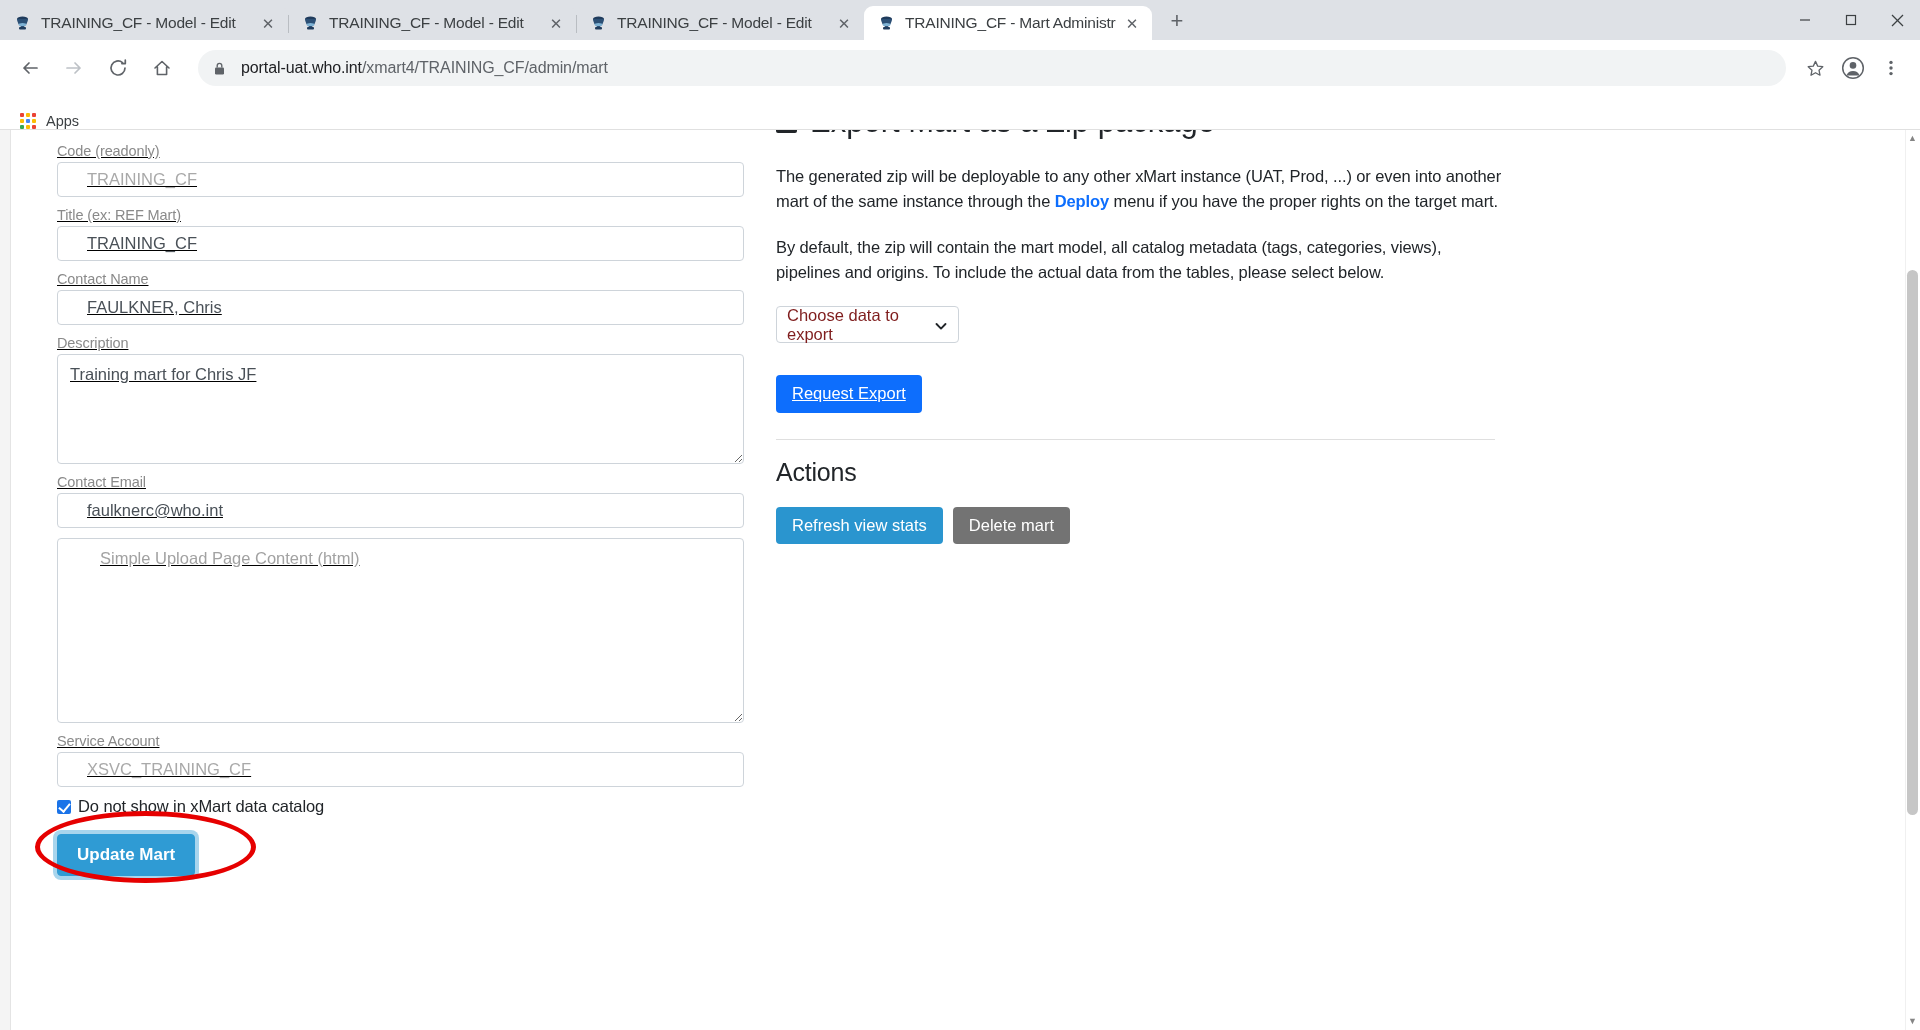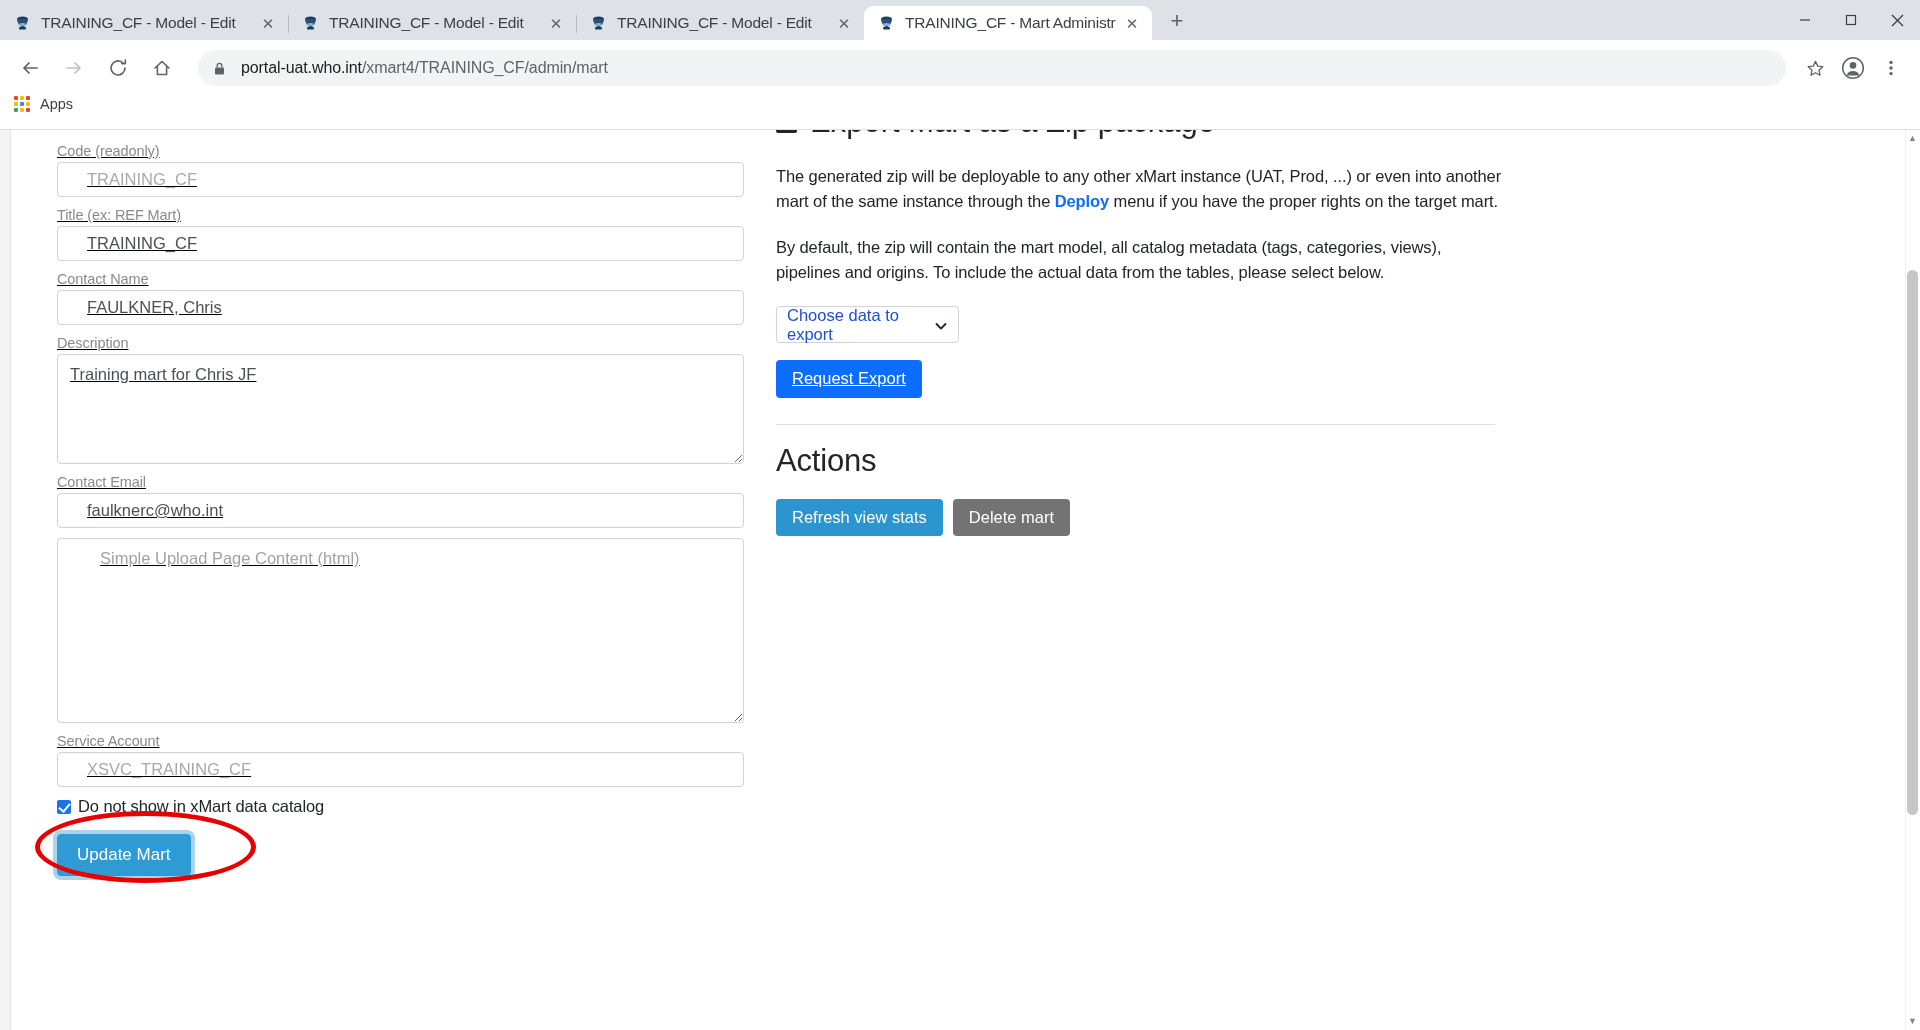--- a/index.html
+++ b/index.html
@@ -130,22 +130,22 @@
     margin-left: 4px;
     display: flex; align-items: center; justify-content: center;
     color: #5f6368;
   }
 
   .bookmarkbar {
     height: 34px;
     background: #ffffff;
     border-bottom: 1px solid #e0e0e0;
     display: flex;
-    align-items: flex-start;
-    padding-left: 14px;
+    align-items: flex-end;
+    padding-left: 20px;
     font-size: 14.5px;
     color: #3c4043;
   }
   .apps-grid {
     width: 16px; height: 16px;
     margin-right: 10px;
     display: grid;
     grid-template-columns: repeat(3, 4px);
     grid-template-rows: repeat(3, 4px);
     gap: 2px;
@@ -198,21 +198,21 @@
     text-align: center;
   }
 
   .content {
     position: absolute;
     left: 11px; top: 0;
     width: 1872px;
   }
 
   h2.sect {
-    font-size: 31px;
+    font-size: 25px;
     font-weight: 400;
     color: #212529;
     margin: 0 0 14px 0;
     letter-spacing: -0.2px;
   }
 
   
   .form-col {
     position: absolute;
     left: 46px; top: 0;
@@ -299,20 +299,21 @@
   .btn-primary { background: #0d6efd; text-decoration: underline; }
   .btn-info { background: #2a95cf; }
   .btn-danger { background: #737373; }
 
   .btn-update {
     background: #2f9bd4;
     border: 1px solid #2f9bd4;
     box-shadow: 0 0 0 4px rgba(47,155,212,0.42);
     padding: 9px 19px;
     font-size: 17px;
+    font-weight: bold;
   }
 
   
   .annot-ellipse {
     position: absolute;
     left: -22px; top: -23px;
     width: 221px; height: 72px;
     border: 5px solid #e60000;
     border-radius: 50%;
     pointer-events: none;
@@ -360,23 +361,23 @@
   .selectbox {
     width: 183px;
     height: 37px;
     border: 1px solid #ced4da;
     border-radius: 4px;
     background: #fff;
     display: flex;
     align-items: center;
     padding: 0 10px;
     font-size: 16.5px;
-    color: #1d4ed8;
-    position: relative;
-    margin-bottom: 17px;
+    color: #7f1d1d;
+    position: relative;
+    margin-bottom: 32px;
   }
   .selectbox .chev {
     margin-left: auto;
     width: 14px; height: 14px;
   }
   .hr-sep {
     border: none;
     border-top: 1px solid #dfdfdf;
     margin: 26px 0 18px 0;
     width: 719px;

